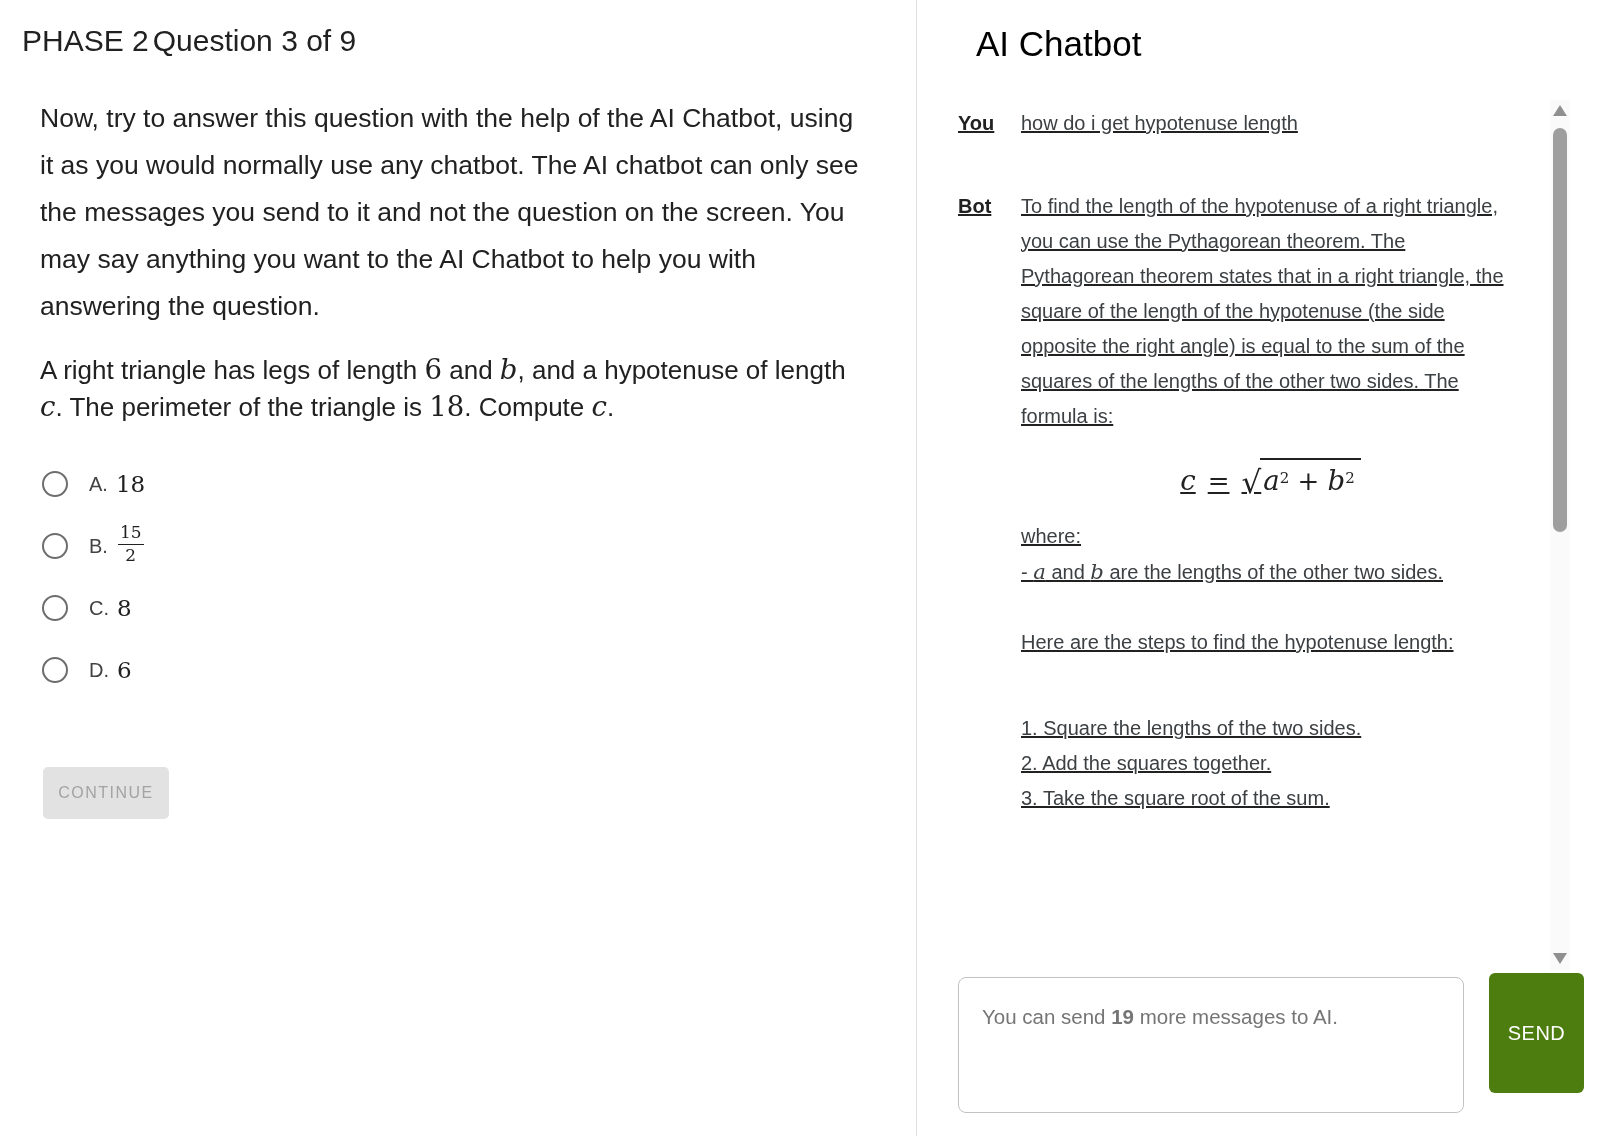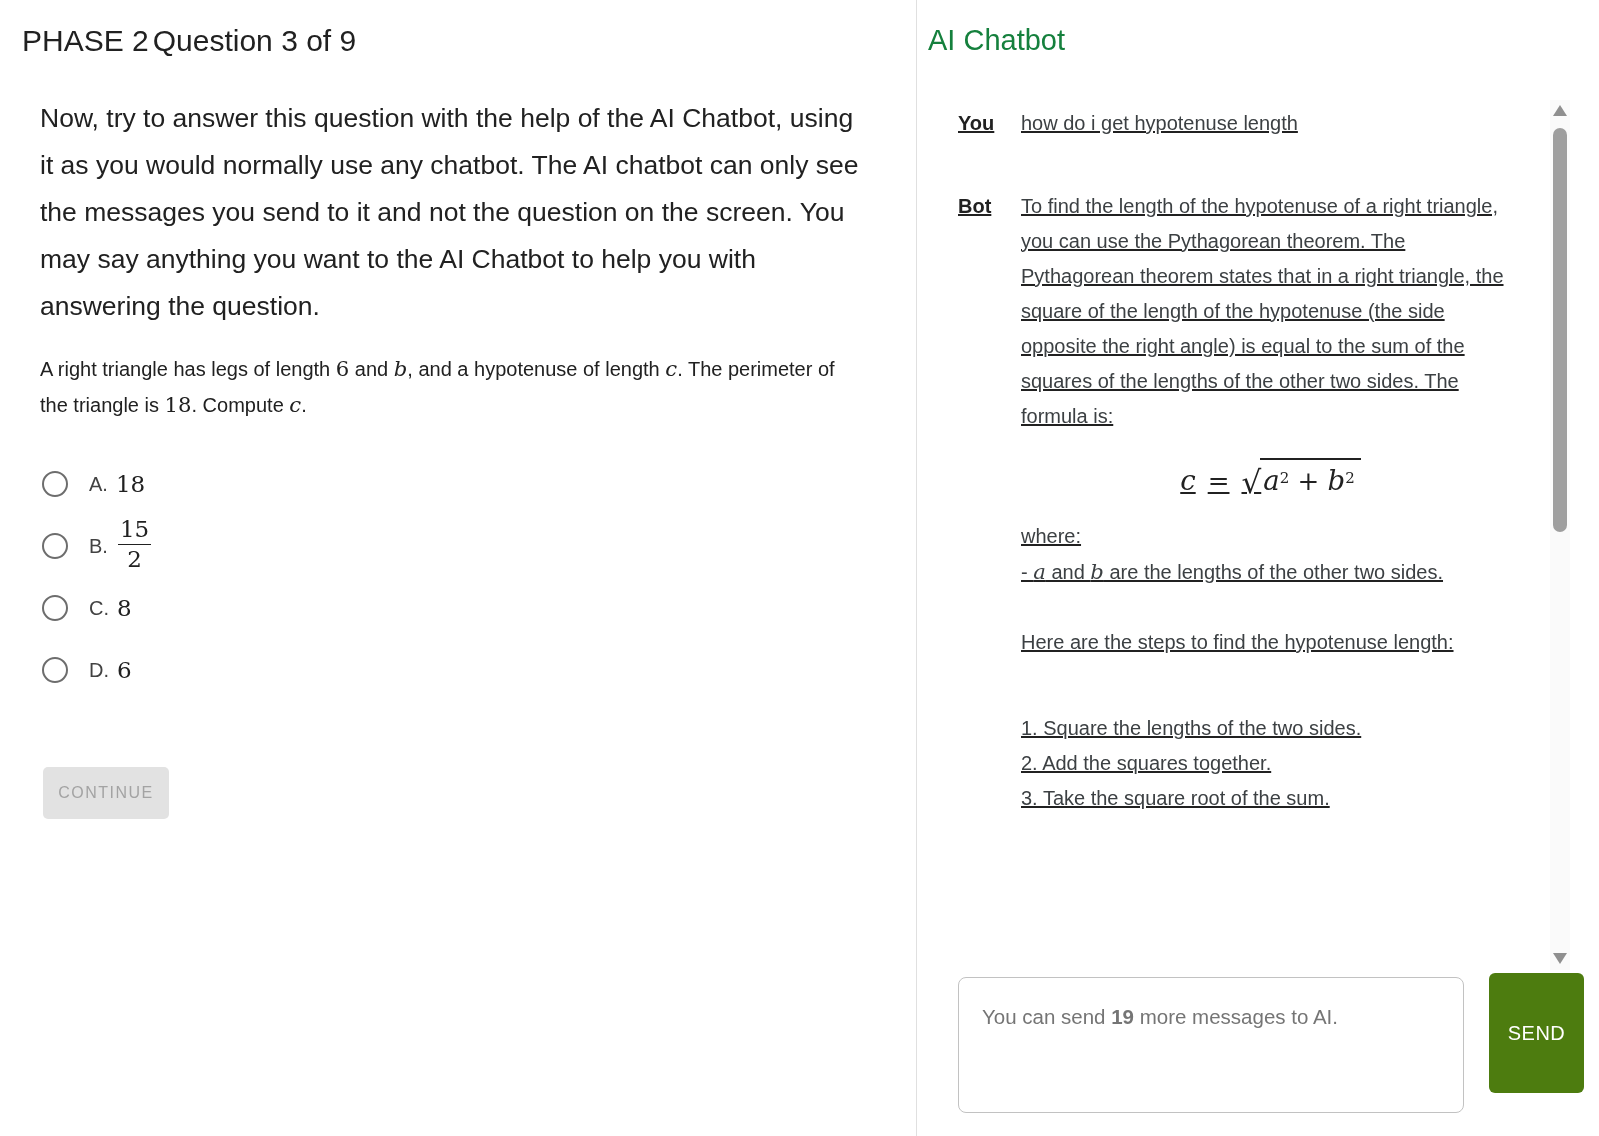--- a/index.html
+++ b/index.html
@@ -16,56 +16,56 @@
     position:absolute; left:22px; top:24px;
     font-size:30px; font-weight:400; color:#212121;
   }
   .page-title .phase { font-weight:400; margin-right:4px; }
   .instructions {
     position:absolute; left:40px; top:95px; width:826px;
     font-size:26.5px; line-height:47px; color:#212121;
   }
   .question {
     position:absolute; left:40px; top:351px; width:820px;
-    font-size:20px; line-height:36px; color:#212121;
+    font-size:26px; line-height:36px; color:#212121;
   }
   .mnum { font-family:"DejaVu Serif", serif; font-size:1.06em; font-style:normal; }
   .mvar { font-family:"DejaVu Serif", serif; font-style:italic; font-size:1.06em; }
   .option {
     position:absolute; left:42px; height:28px;
     display:flex; align-items:center; cursor:pointer;
   }
   .opt-a { top:470px; } .opt-b { top:532px; } .opt-c { top:594px; } .opt-d { top:656px; }
   .radio {
     width:26px; height:26px; border:2px solid #6d6d6d; border-radius:50%;
     background:#fff; flex:none;
   }
   .opt-label { font-size:20px; color:#424242; margin-left:21px; }
   .opt-value { font-size:23px; color:#212121; margin-left:8px; }
   .frac {
     display:inline-block; text-align:center; vertical-align:middle;
-    font-family:"DejaVu Serif", serif; font-size:23px; line-height:1.15;
+    font-family:"DejaVu Serif", serif; font-size:17px; line-height:1.15;
     color:#212121; margin-left:10px; position:relative; top:-2px;
   }
   .frac .num { display:block; border-bottom:1.6px solid #212121; padding:0 2px 1px; }
   .frac .den { display:block; padding-top:1px; }
   .continue-btn {
     position:absolute; left:43px; top:767px; width:126px; height:52px;
     background:#e2e2e2; color:#a3a3a3; border:none; border-radius:5px;
     font-family:"Liberation Sans", sans-serif;
     font-size:16px; font-weight:500; letter-spacing:1.5px;
   }
   
   .divider {
     position:absolute; left:916px; top:0; width:1px; height:1136px; background:#e0e0e0;
   }
   
   .chat-title {
-    position:absolute; left:928px; top:24px;
-    font-size:29px; font-weight:400; color:#15803d;
+    position:absolute; left:976px; top:24px;
+    font-size:35px; font-weight:400; color:#000000;
   }
   .chat-body { position:absolute; left:958px; top:106px; width:562px;text-decoration:underline; }
   .msg { display:flex; align-items:flex-start; }
   .msg-you { margin-bottom:48px; }
   .msg-label { width:63px; flex:none; font-weight:700; font-size:20px; line-height:35px; color:#212121; }
   .msg-text { flex:1; font-size:20px; line-height:35px; color:#3c4043; }
   .formula {
     text-align:center; margin:24px 0 19px;
     font-family:"DejaVu Serif", serif; font-size:26px; color:#212121;
   }

